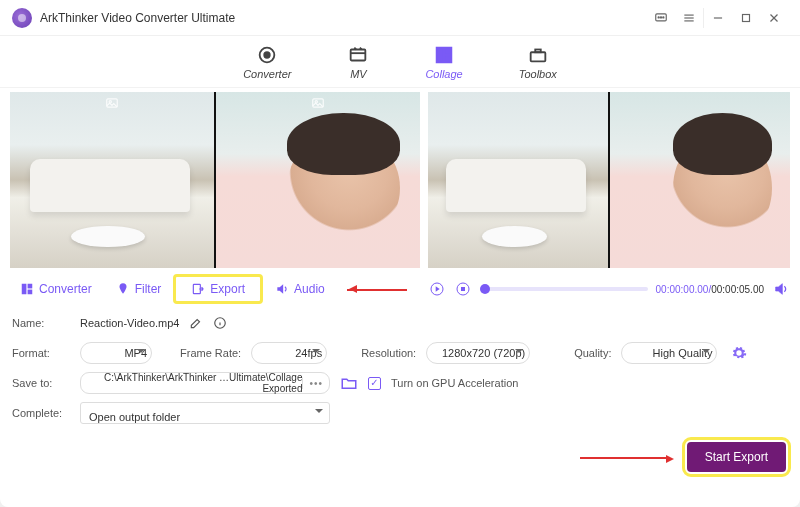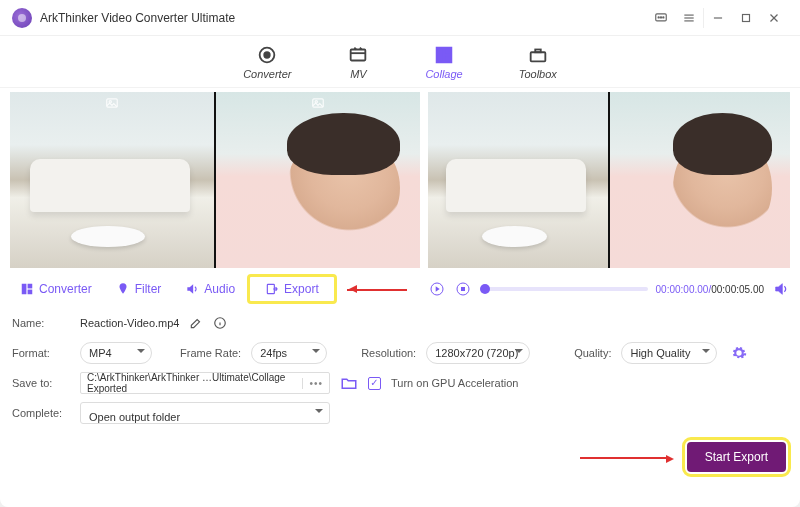--- a/index.html
+++ b/index.html
@@ -63,24 +63,24 @@
 .time { color: #7a5af5; font-size: 10px; }
 .time .dur { color: #333; }
 .vol svg { width: 16px; height: 16px; fill: #7a5af5; }
 
 
 .form { padding: 2px 12px; font-size: 12px; color: #444; }
 .row { display: flex; align-items: center; height: 30px; gap: 10px; }
 .label { width: 58px; color: #555; font-size: 11px; }
 .text-val { color: #333; font-size: 11px; }
 .edit-ic, .info-ic { width: 14px; height: 14px; color: #555; cursor: pointer; }
-.select { height: 22px; border: 1px solid #ddd; border-radius: 11px; background: #fff; display: flex; align-items: center; padding: 0 4px 0 8px; font-size: 11px; color: #333; position: relative; cursor: pointer; }
+.select { height: 22px; border: 1px solid #ddd; border-radius: 11px; background: #fff; display: flex; align-items: center; padding: 0 4px 0 8px; font-size: 11px; color: #333; position: relative; cursor: pointer; justify-content: flex-end; }
 .select::after { content:""; position:absolute; right:6px; top:50%; transform:translateY(-50%); border:4px solid transparent; border-top:4px solid #666; }
 .sublabel { font-size: 11px; color: #555; }
-.pathbox { flex: 0 0 250px; height: 22px; border: 1px solid #ddd; border-radius: 2px; display: flex; align-items: center; padding: 0 6px; font-size: 10px; color: #333; }
+.pathbox { flex: 0 0 250px; height: 22px; border: 1px solid #ddd; border-radius: 9px; display: flex; align-items: center; padding: 0 6px; font-size: 10px; color: #333; text-align: right; }
 .pathbox .ell { border-left: 1px solid #ddd; padding-left: 6px; margin-left: auto; color: #888; letter-spacing: 1px; }
 .folder-ic { width: 18px; height: 18px; color: #7a5af5; cursor: pointer; }
 .chk { width: 13px; height: 13px; border: 1.5px solid #7a5af5; border-radius: 2px; display: inline-flex; align-items: center; justify-content: center; color: #7a5af5; font-size: 10px; line-height: 1; }
 .gear-ic { width: 16px; height: 16px; color: #7a5af5; cursor: pointer; margin-left: 4px; }
 .completebox { flex: 0 0 250px; height: 22px; border: 1px solid #ddd; border-radius: 3px; padding: 0 8px; display: flex; align-items: flex-end; font-size: 11px; color: #333; position: relative; cursor: pointer; }
 .completebox::after { content:""; position:absolute; right:6px; top:50%; transform:translateY(-50%); border:4px solid transparent; border-top:4px solid #666; }
 
 
 .footer { display: flex; align-items: center; justify-content: flex-end; padding: 12px 14px; gap: 10px; position: relative; }
 .start-export { background: #701a75; color: #fff; font-size: 12px; padding: 8px 18px; border: none; border-radius: 4px; cursor: pointer; outline: 3px solid #f9e94e; outline-offset: 2px; }
@@ -194,33 +194,33 @@
               <rect x="13" y="13" width="8" height="8"></rect>
             </svg>
           <span>Converter</span>
         </div>
         <div class="stab">
           <svg viewBox="0 0 24 24" fill="#7a5af5">
               <path d="M12 2a6 6 0 016 6c0 4-6 12-6 12S6 12 6 8a6 6 0 016-6z"></path>
             </svg>
           <span>Filter</span>
         </div>
+        <div class="stab export-hl">
+          <svg viewBox="0 0 24 24" fill="none" stroke="#7a5af5" stroke-width="2">
+              <rect x="4" y="4" width="12" height="16" rx="1"></rect>
+              <path d="M14 12h7m0 0l-3-3m3 3l-3 3"></path>
+            </svg>
+          <span>Export</span>
+        </div>
         <div class="stab">
           <svg viewBox="0 0 24 24" fill="#7a5af5">
               <path d="M4 9v6h4l6 5V4l-6 5H4z"></path>
               <path d="M17 8a5 5 0 010 8" fill="none" stroke="#7a5af5" stroke-width="2"></path>
             </svg>
           <span>Audio</span>
-        </div>
-        <div class="stab export-hl">
-          <svg viewBox="0 0 24 24" fill="none" stroke="#7a5af5" stroke-width="2">
-              <rect x="4" y="4" width="12" height="16" rx="1"></rect>
-              <path d="M14 12h7m0 0l-3-3m3 3l-3 3"></path>
-            </svg>
-          <span>Export</span>
         </div>
         <div style="position:relative; flex:1; height:100%;">
           <div style="position:absolute; left:8px; top:50%; width:60px; border-top:2px solid #e03030;"></div>
           <div style="position:absolute; left:6px; top:50%; transform:translateY(-50%); border:4px solid transparent; border-right:8px solid #e03030;"></div>
         </div>
       </div>
     </div>
 
     <div class="right-panel">
       <div class="preview">

